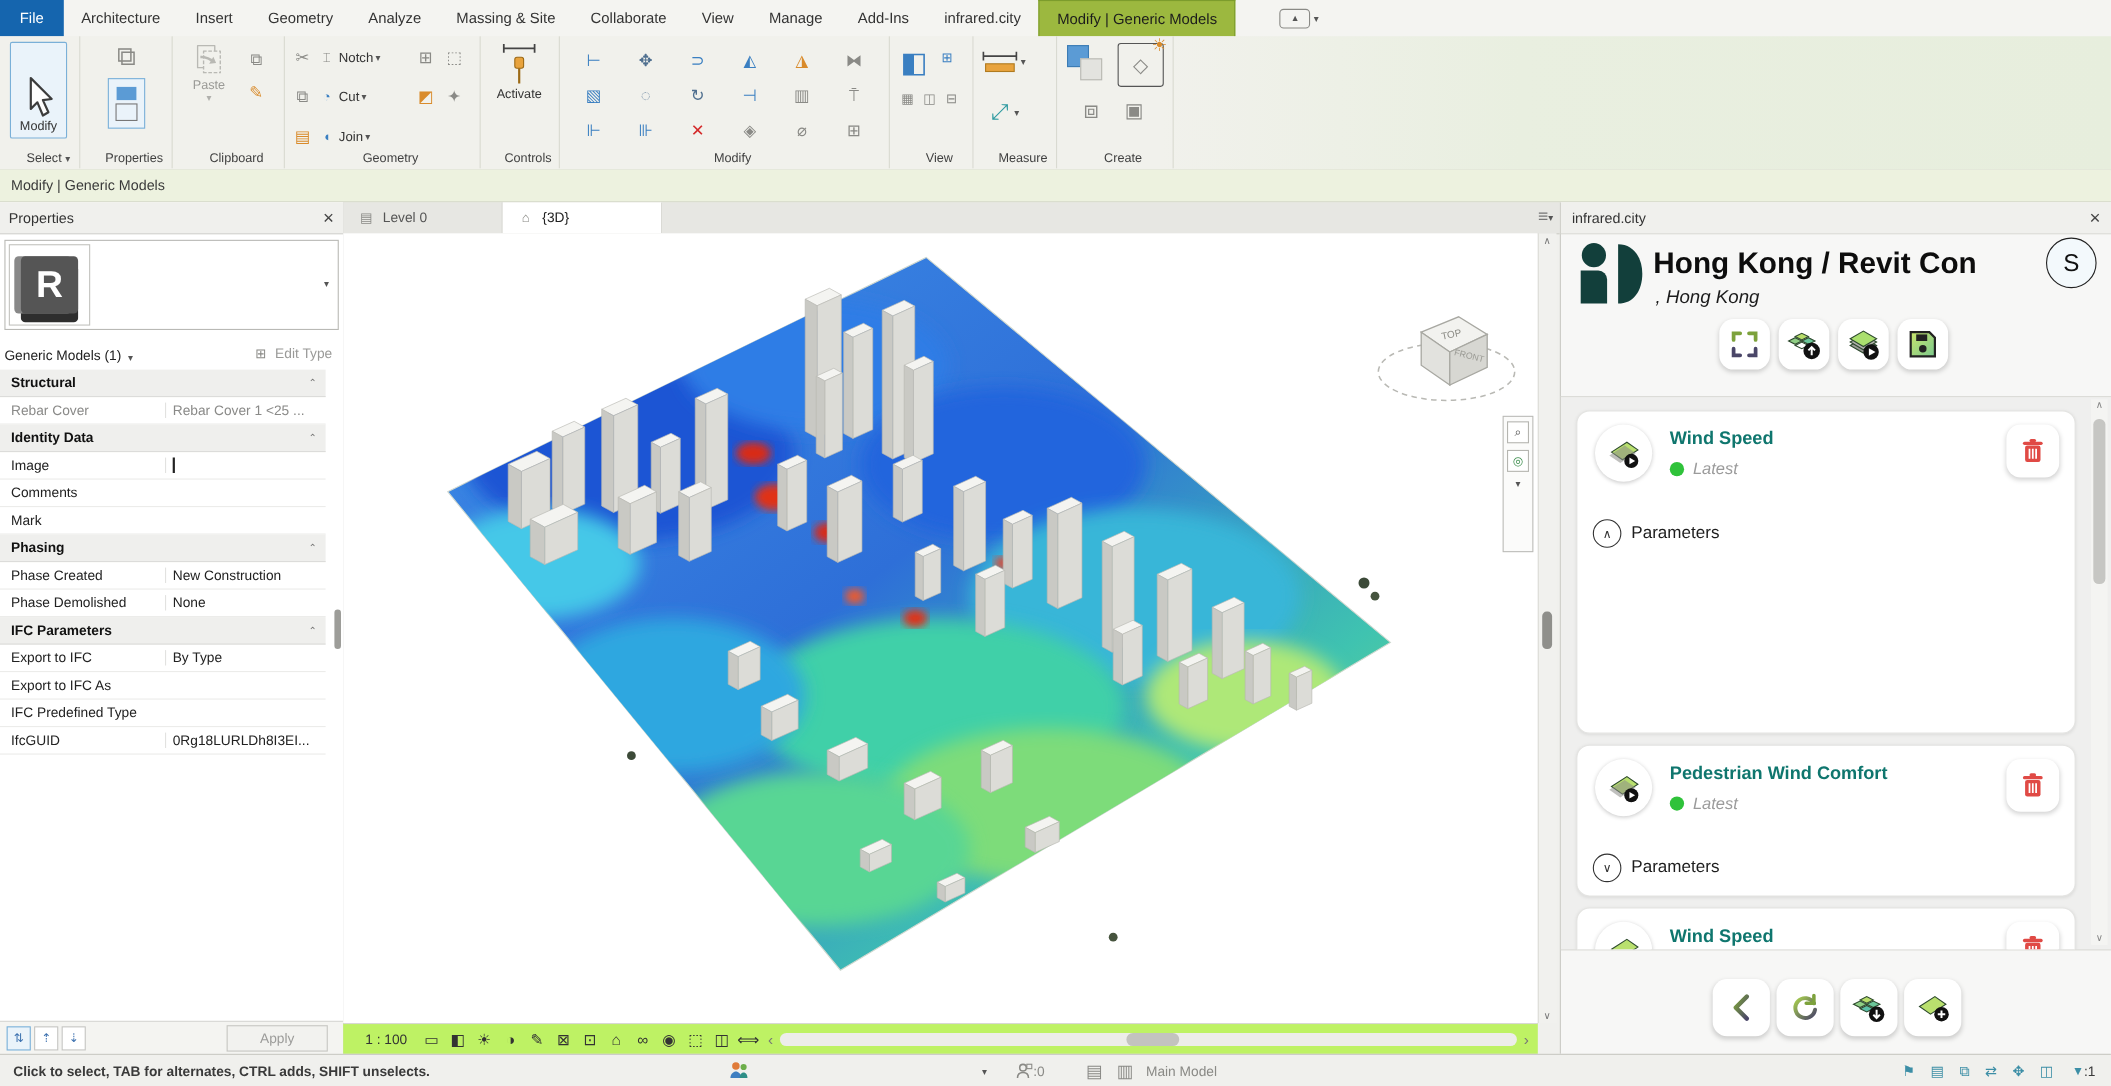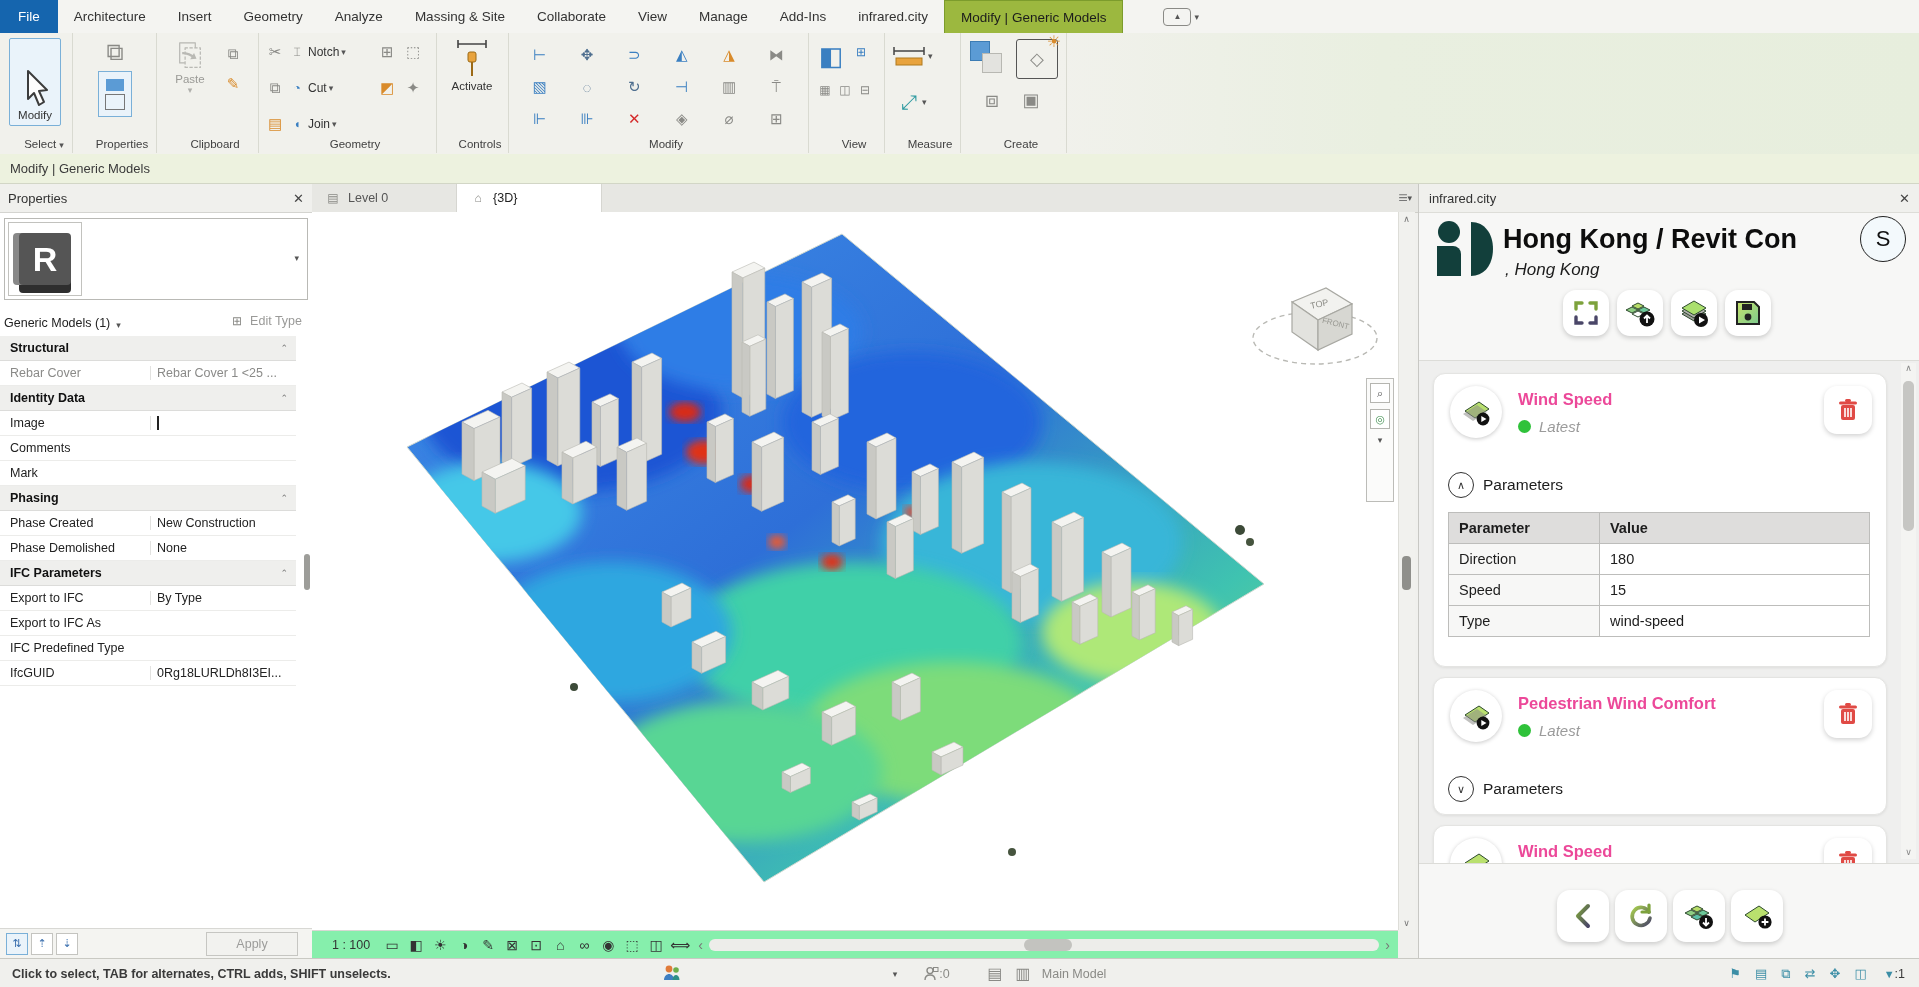--- a/index.html
+++ b/index.html
@@ -39,36 +39,36 @@
   .sec-caret{margin-left:auto;margin-right:8px;font-size:9px;color:#777;font-weight:normal;}
   .inputbox{width:118px;height:17px;border:1.5px solid #222;background:#fff;}
   #props-foot{position:absolute;left:0;bottom:0;width:312px;height:30px;background:#f4f4f1;border-top:1px solid #d8d8d4;display:flex;align-items:center;padding:0 6px;box-sizing:border-box;}
   .sortbtn{width:20px;height:20px;border:1px solid #c4c4c0;background:#fff;display:flex;align-items:center;justify-content:center;font-size:11px;color:#3a6fae;margin-right:3px;}
   .applybtn{margin-left:auto;width:90px;height:22px;border:1px solid #c6c6c2;background:#f2f2ef;color:#9c9c9a;font-size:12.5px;display:flex;align-items:center;justify-content:center;margin-right:8px;}
   
   #tabbar{left:312px;top:184px;width:1106px;height:28px;background:#e7e7e3;border-bottom:1px solid #cfcfc9;display:flex;align-items:stretch;}
   .vtab{display:flex;align-items:center;gap:6px;padding:0 12px;font-size:12.5px;color:#555;border-right:1px solid #d6d6d1;min-width:120px;}
   .vtab.active{background:#fff;color:#222;}
   #canvas{left:312px;top:212px;width:1086px;height:718px;background:#fff;overflow:hidden;}
-  #vcb{left:312px;top:930px;width:1086px;height:28px;background:#86efac;border-top:1px solid #d8d8d3;display:flex;align-items:center;font-size:12px;color:#333;}
+  #vcb{left:312px;top:930px;width:1086px;height:28px;background:#bef264;border-top:1px solid #d8d8d3;display:flex;align-items:center;font-size:12px;color:#333;}
   .vcbicon{width:24px;text-align:center;font-size:14px;}
   #vscroll{left:1398px;top:212px;width:16px;height:718px;background:#f1f1ee;border-left:1px solid #ddddd8;}
   #navbar{left:1366px;top:378px;width:26px;height:118px;background:#fbfbfa;border:1px solid #bcbcb8;display:flex;flex-direction:column;align-items:center;padding-top:4px;gap:6px;}
   .navicon{width:18px;height:18px;border:1px solid #b5b5b0;display:flex;align-items:center;justify-content:center;font-size:11px;color:#555;background:#fff;}
   
   #rpanel{left:1418px;top:184px;width:501px;height:774px;background:#f7f7f6;border-left:1px solid #c8c8c4;}
   #rphead{height:28px;background:#f0f0ed;border-bottom:1px solid #dddDD8;display:flex;align-items:center;justify-content:space-between;padding:0 10px;font-size:13px;color:#333;}
   #projtitle{position:absolute;left:84px;top:40px;width:344px;height:34px;font-size:27px;font-weight:bold;color:#0d0d0d;white-space:nowrap;overflow:hidden;}
   #projsub{position:absolute;left:86px;top:76px;font-size:17px;font-style:italic;color:#1c1c1c;}
   #avatar{position:absolute;right:14px;top:32px;width:44px;height:44px;border-radius:50%;background:#f3f9fc;border:1.6px solid #222;display:flex;align-items:center;justify-content:center;font-size:22px;color:#111;}
   .sqbtn{position:absolute;width:46px;height:46px;background:#fff;border-radius:13px;box-shadow:0 2px 5px rgba(0,0,0,.18);display:flex;align-items:center;justify-content:center;}
   #cardlist{position:absolute;left:0;top:176px;width:501px;height:502px;background:#efefee;border-top:1px solid #dcdcd8;border-bottom:1px solid #dcdcd8;overflow:hidden;}
   .card{position:absolute;left:14px;width:452px;background:#fff;border:1px solid #e4e4e2;border-radius:12px;box-shadow:0 1px 3px rgba(0,0,0,.08);}
   .cardicon{position:absolute;left:16px;top:12px;width:52px;height:52px;border-radius:50%;background:#fff;box-shadow:0 1px 4px rgba(0,0,0,.22);display:flex;align-items:center;justify-content:center;}
-  .cardtitle{position:absolute;left:84px;top:16px;font-size:16.5px;font-weight:bold;color:#ec4899;}
+  .cardtitle{position:absolute;left:84px;top:16px;font-size:16.5px;font-weight:bold;color:#0f766e;}
   .statusrow{position:absolute;left:84px;top:44px;display:flex;align-items:center;gap:8px;}
   .dot{width:13px;height:13px;border-radius:50%;background:#2fc23a;}
   .latest{font-size:15px;font-style:italic;color:#9b9b9b;}
   .trashbtn{position:absolute;right:14px;top:12px;width:48px;height:48px;background:#fff;border-radius:13px;box-shadow:0 2px 5px rgba(0,0,0,.18);display:flex;align-items:center;justify-content:center;}
   .paramrow{position:absolute;left:14px;display:flex;align-items:center;gap:9px;font-size:15.5px;color:#1d1d1d;}
   .chevcirc{width:24px;height:24px;border:1.6px solid #333;border-radius:50%;display:flex;align-items:center;justify-content:center;font-size:11px;color:#333;}
   table.ptable{border-collapse:collapse;position:absolute;left:14px;width:422px;font-size:14.5px;}
   .ptable th,.ptable td{border:1px solid #bdbdbb;height:30px;padding:0 10px;text-align:left;font-weight:normal;color:#1d1d1d;}
   .ptable th{background:#dedddc;font-weight:bold;}
   .ptable td:first-child,.ptable th:first-child{width:130px;background-clip:padding-box;}
@@ -635,40 +635,20 @@
           <rect x="4" y="7" width="14" height="15" rx="2" fill="#e04a45"></rect>
           <rect x="2" y="3.5" width="18" height="3" rx="1.5" fill="#e04a45"></rect>
           <rect x="8" y="1" width="6" height="3" rx="1.5" fill="#e04a45"></rect>
           <path d="M8 10 V19 M11 10 V19 M14 10 V19" stroke="#fff" stroke-width="1.6"></path>
         </svg>
       </div>
       <div class="paramrow" style="top:98px;">
         <span class="chevcirc">∧</span>
         <span>Parameters</span>
       </div>
-      <table class="ptable" style="top:138px;">
-        <tbody>
-            <tr>
-          <th>Parameter</th>
-          <th>Value</th>
-        </tr>
-        <tr>
-          <td>Direction</td>
-              <td>180</td>
-        </tr>
-        <tr>
-          <td>Speed</td>
-              <td>15</td>
-        </tr>
-        <tr>
-          <td>Type</td>
-              <td>wind-speed</td>
-        </tr>
-      </tbody>
-        </table>
     </div>
 
     <div class="card" style="top:316px;height:136px;">
       <div class="cardicon">
         <svg width="34" height="30" viewBox="0 0 34 30">
           <polygon points="6,14 20,5 30,12 16,21" fill="#b9e06e" stroke="#2e4a2e"></polygon>
           <polygon points="4,17 18,8 28,15 14,24" fill="#8c8c88" opacity="0.55"></polygon>
           <circle cx="24" cy="22" r="6.4" fill="#111"></circle>
             <path d="M22.3 19 L27.5 22 L22.3 25 Z" fill="#fff"></path>
         </svg>

